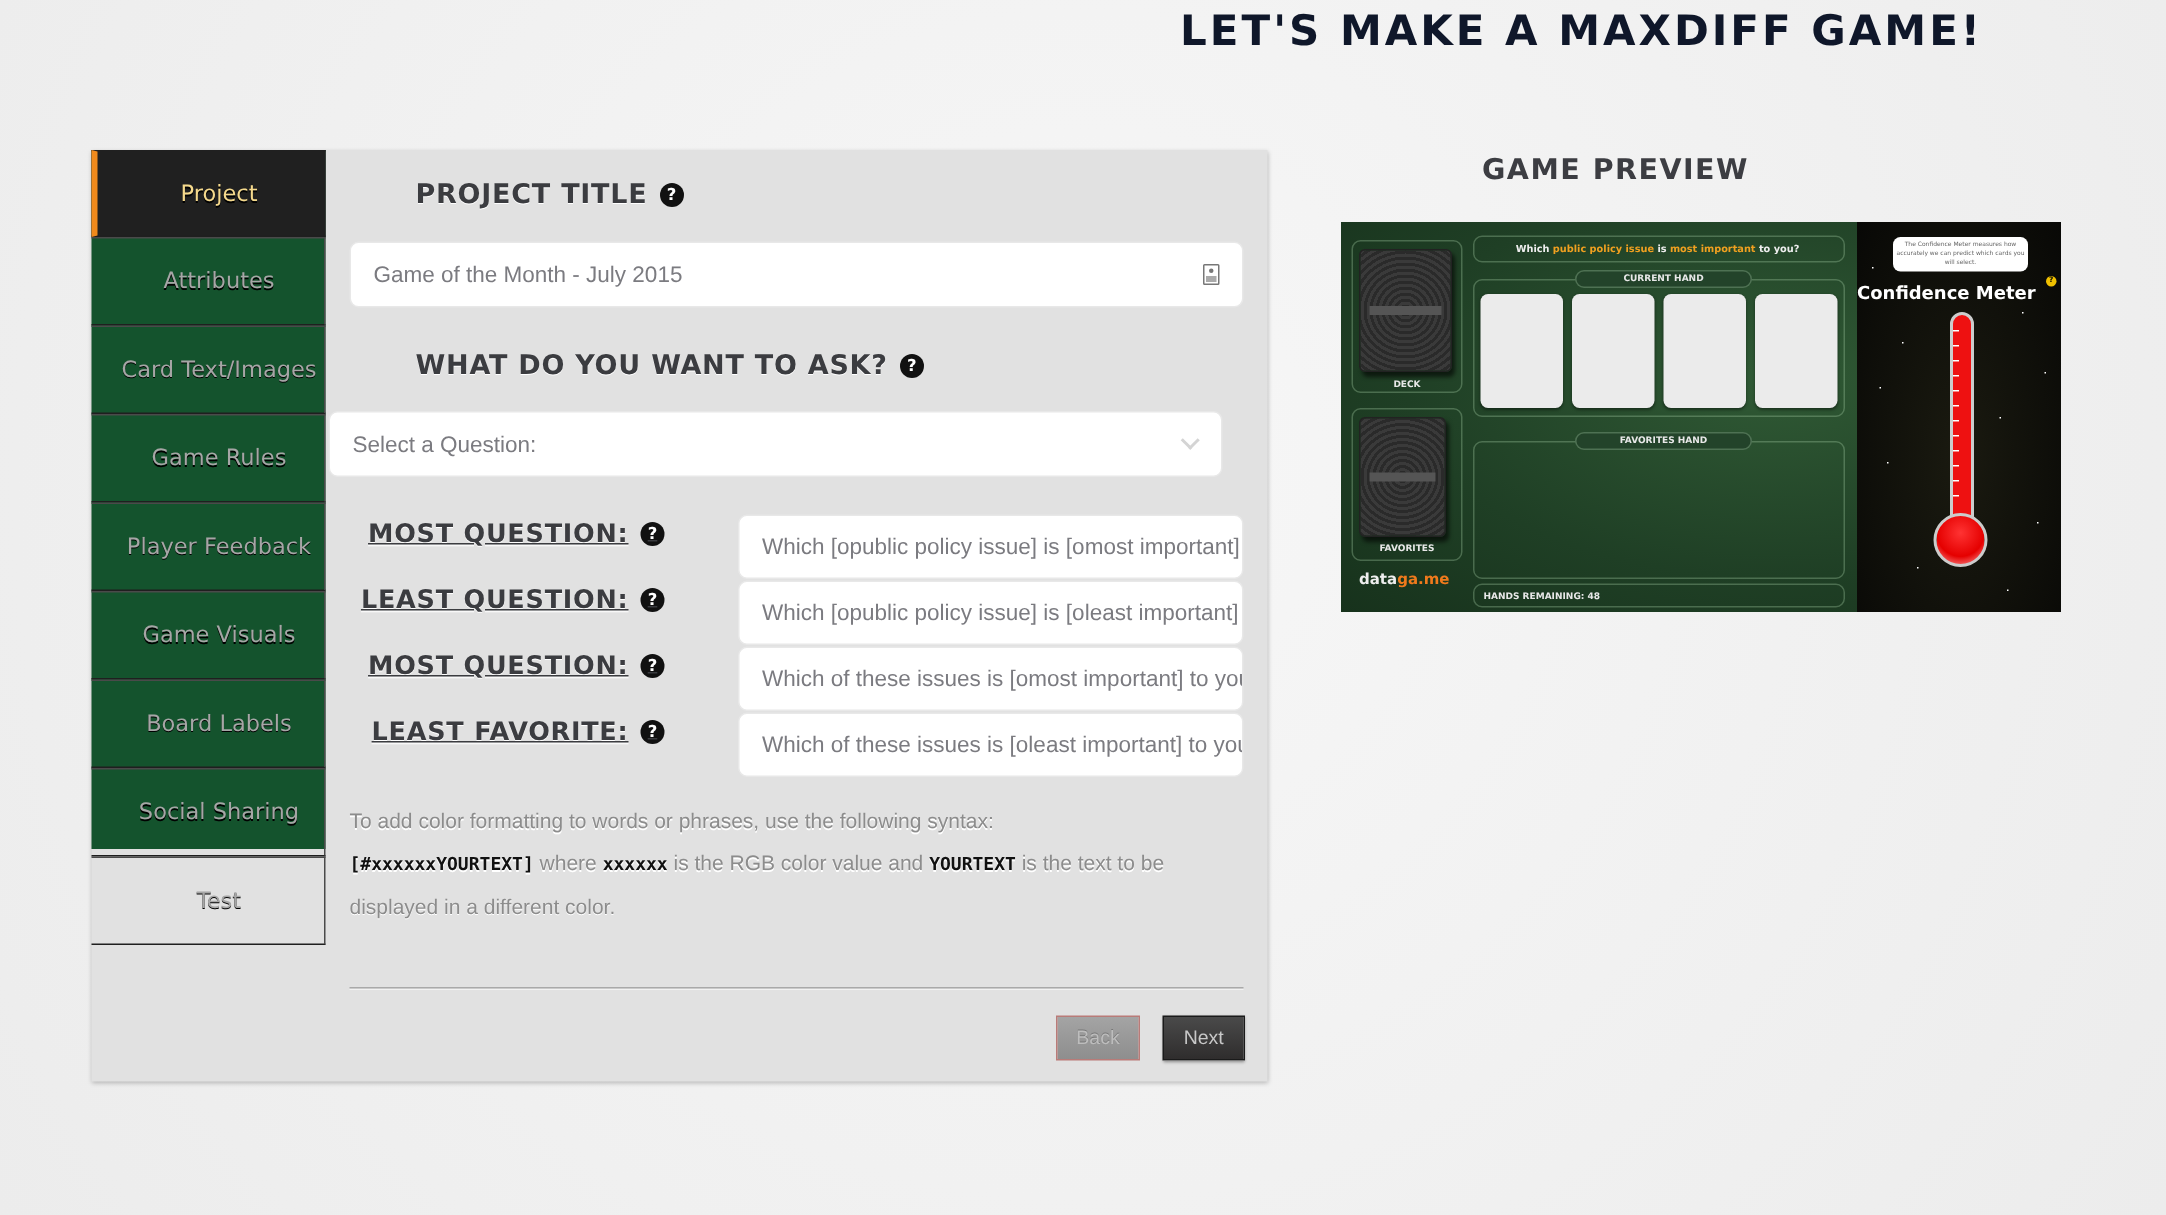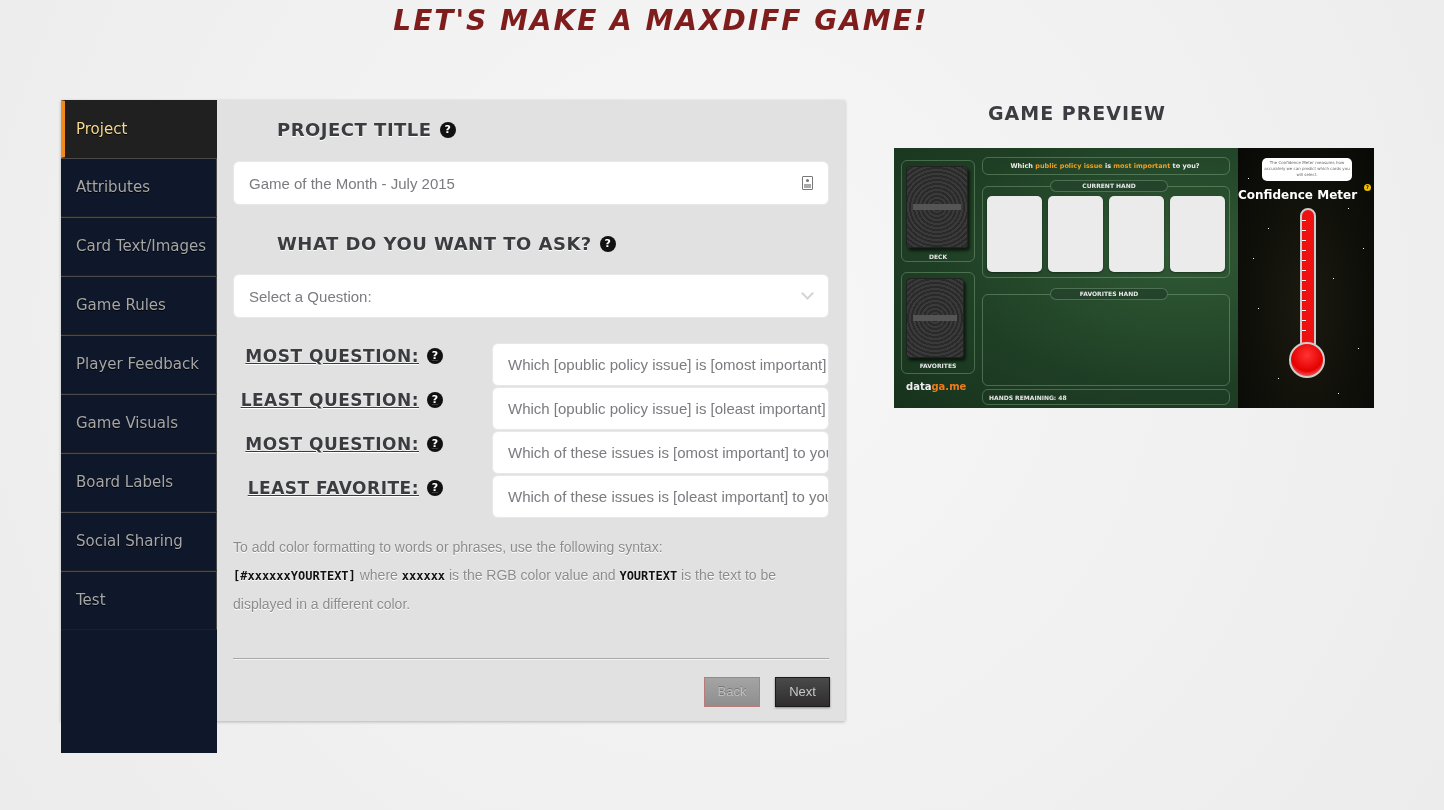--- a/index.html
+++ b/index.html
@@ -4,31 +4,31 @@
 <style>
   * { box-sizing: border-box; margin: 0; padding: 0; }
   html, body { width: 1444px; height: 810px; overflow: hidden; }
   body {
     background: #f2f2f2;
     background-image: radial-gradient(circle at 50% 40%, #f7f7f7 0%, #ececec 100%);
     font-family: "DejaVu Sans", "Liberation Sans", sans-serif;
     position: relative;
   }
   .page-title {
-    position: absolute; left: 0; top: 4px; width: 1322px; text-align: center;
+    position: absolute; left: 0; top: 4px; width: 1322px; text-align: right;
     font-family: "DejaVu Sans", sans-serif; font-weight: bold; font-size: 28px;
-    letter-spacing: 2px; color: #7f1d1d; font-style: italic;
+    letter-spacing: 2px; color: #0f172a;
   }
   
   .wizard {
     position: absolute; left: 61px; top: 100px; width: 784px; height: 621px;
     background: #e1e1e1; box-shadow: 0 1px 3px rgba(0,0,0,0.25);
   }
   .sidebar {
-    position: absolute; left: 0; top: 0; width: 156px; height: 653px; background: #0f172a;
+    position: absolute; left: 0; top: 0; width: 156px; height: 466px; background: #14532d; text-align: center;
   }
   .nav-item {
     position: relative; height: 59px; border-bottom: 1px solid #1f1f1f;
     border-top: 1px solid #4a4a4a; border-right: 1px solid #4a4a4a;
     color: #a6a6a6; font-size: 15px; line-height: 57px; padding-left: 15px;
     text-shadow: 0 1px 0 #000; cursor: pointer; white-space: nowrap;
   }
   .nav-item.active {
     background: #202020; color: #f5d98c; border-left: 4px solid #f08a1c;
     padding-left: 11px; border-top-color: #202020; border-right-color: #202020;
@@ -146,21 +146,21 @@
     </div>
     <div class="text-input" style="left:16px; top:61px; width:596px; height:44px;">
       <span class="val">Game of the Month - July 2015</span>
       <span class="contact-icon"></span>
     </div>
 
     <div class="section-label" style="top:133px;justify-content:space-between;">
       <span>WHAT DO YOU WANT TO ASK?</span>
       <span class="help-icon">?</span>
     </div>
-    <div class="text-input" style="left:16px; top:174px; width:596px; height:44px;">
+    <div class="text-input" style="left:2px; top:174px; width:596px; height:44px;">
       <span class="val">Select a Question:</span>
       <span class="chevron-icon"></span>
     </div>
 
     <div class="q-label" style="top:246px;">
       <span>MOST QUESTION:</span>
       <span class="help-icon">?</span>
     </div>
     <div class="text-input q-input" style="top:243px;">
       <span class="val">Which [opublic policy issue] is [omost important] to you?</span>

